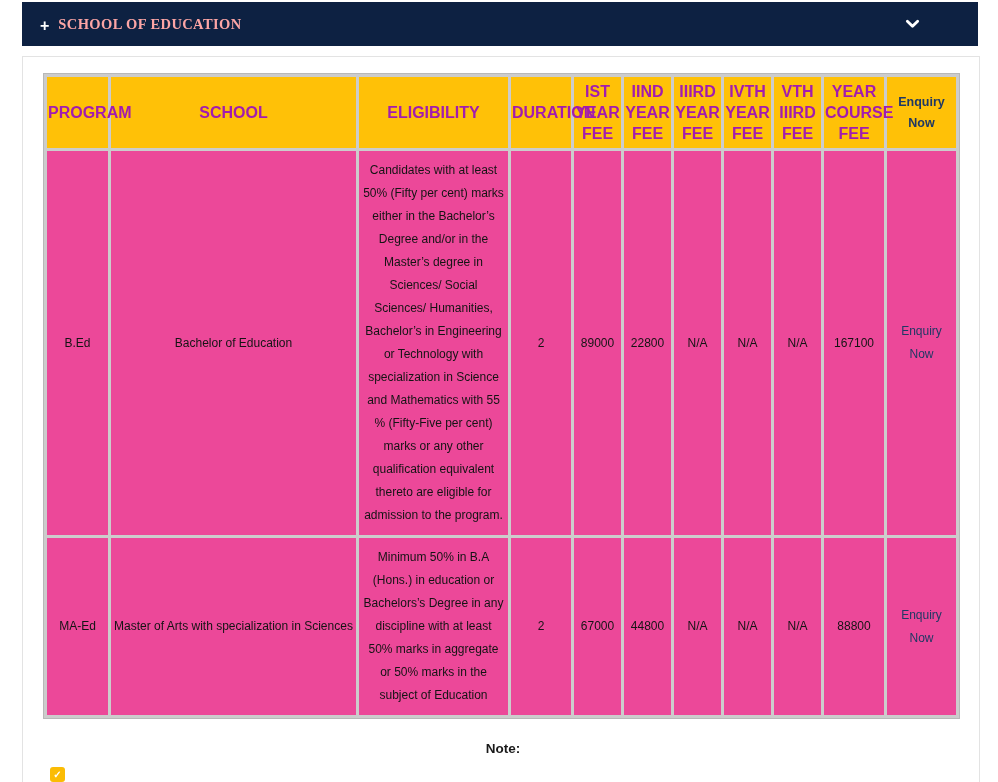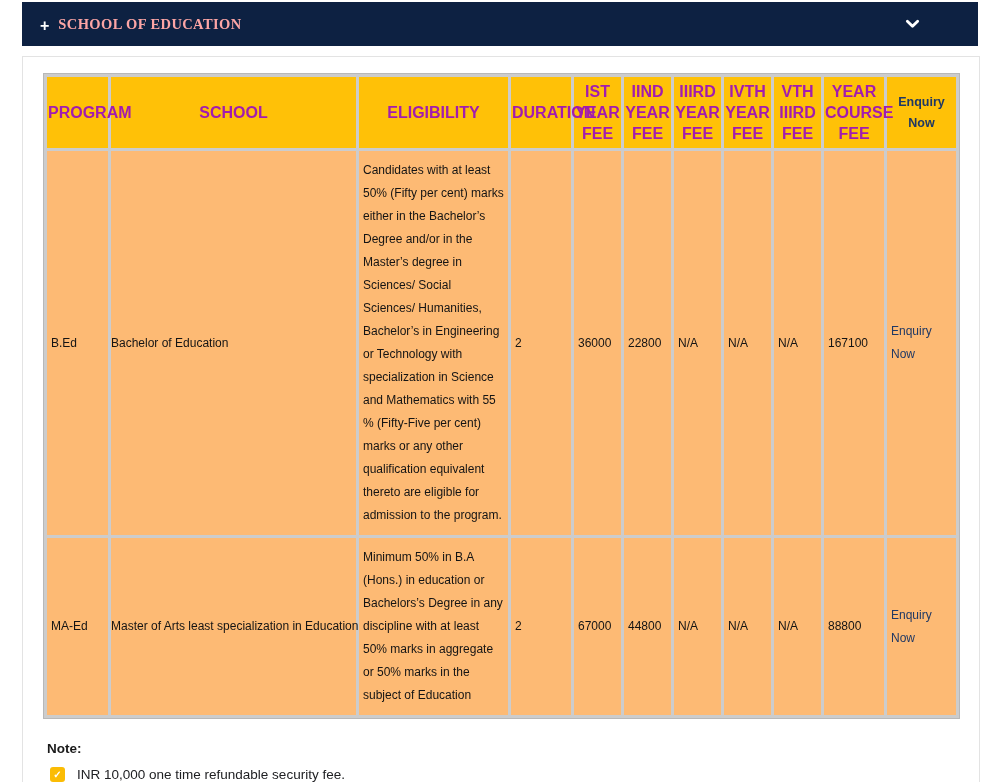--- a/index.html
+++ b/index.html
@@ -69,42 +69,44 @@
     font-weight: bold;
     text-align: center;
     vertical-align: middle;
     line-height: 21px;
     height: 71px;
     padding: 0 1px;
     overflow: visible;
   }
   .fee-table th.enquiry-head { color: #1f3864; font-size: 12.5px; }
   .fee-table td {
-    background: #fdba74;
+    background: #ec4899;
     color: #141414;
     font-size: 12px;
+    text-align: center;
     vertical-align: middle;
     line-height: 23px;
     padding: 5px 4px;
   }
   .fee-table td.course-cell { white-space: nowrap; padding: 15px 0; }
   .fee-table td.elig-cell { padding: 8px 4px; }
   .enquiry-link {
     color: #1f3864;
     cursor: pointer;
     text-decoration: none;
     display: inline-block;
   }
 
   
   .notes { margin-top: 22px; padding-left: 4px; }
   .note-label {
     font-weight: bold;
     font-size: 13.5px;
     color: #1a1a1a;
+    text-align: center;
   }
   .note-item {
     display: flex;
     align-items: center;
     gap: 12px;
     margin-top: 11px;
     padding-left: 3px;
     font-size: 13.5px;
     color: #202124;
   }
@@ -165,51 +167,50 @@
         <th>YEAR COURSE FEE</th>
         <th class="enquiry-head">Enquiry Now</th>
       </tr>
     </thead>
     <tbody>
       <tr>
         <td>B.Ed</td>
         <td class="course-cell">Bachelor of Education</td>
         <td class="elig-cell">Candidates with at least 50% (Fifty per cent) marks either in the Bachelor’s Degree and/or in the Master’s degree in Sciences/ Social Sciences/ Humanities, Bachelor’s in Engineering or Technology with specialization in Science and Mathematics with 55 % (Fifty-Five per cent) marks or any other qualification equivalent thereto are eligible for admission to the program.</td>
         <td>2</td>
-        <td>36000</td>
+        <td>89000</td>
         <td>22800</td>
         <td>N/A</td>
         <td>N/A</td>
         <td>N/A</td>
         <td>167100</td>
         <td>
           <span class="enquiry-link">Enquiry Now</span>
         </td>
       </tr>
       <tr>
         <td>MA-Ed</td>
-        <td class="course-cell">Master of Arts least specialization in Education</td>
+        <td class="course-cell">Master of Arts with specialization in Sciences</td>
         <td class="elig-cell">Minimum 50% in B.A (Hons.) in education or Bachelors’s Degree in any discipline with at least 50% marks in aggregate or 50% marks in the subject of Education</td>
         <td>2</td>
         <td>67000</td>
         <td>44800</td>
         <td>N/A</td>
         <td>N/A</td>
         <td>N/A</td>
         <td>88800</td>
         <td>
           <span class="enquiry-link">Enquiry Now</span>
         </td>
       </tr>
     </tbody>
   </table>
 
   <div class="notes">
     <div class="note-label">Note:</div>
 
     <div class="note-item">
       <span class="note-check">✓</span>
-      <span>INR 10,000 one time refundable security fee.</span>
     </div>
 
   </div>
 
 </div>
 
 </body></html>

